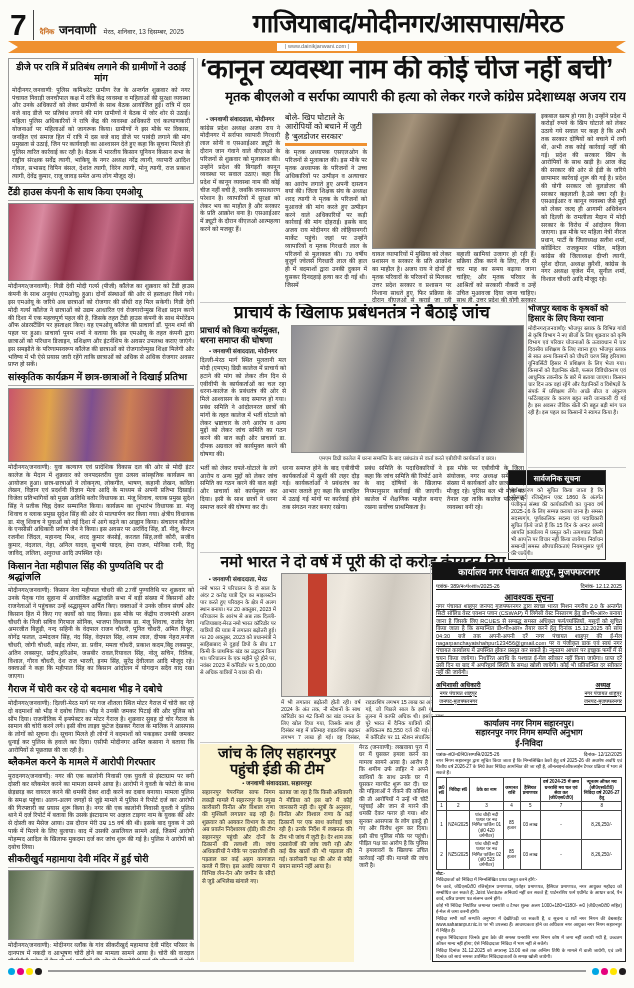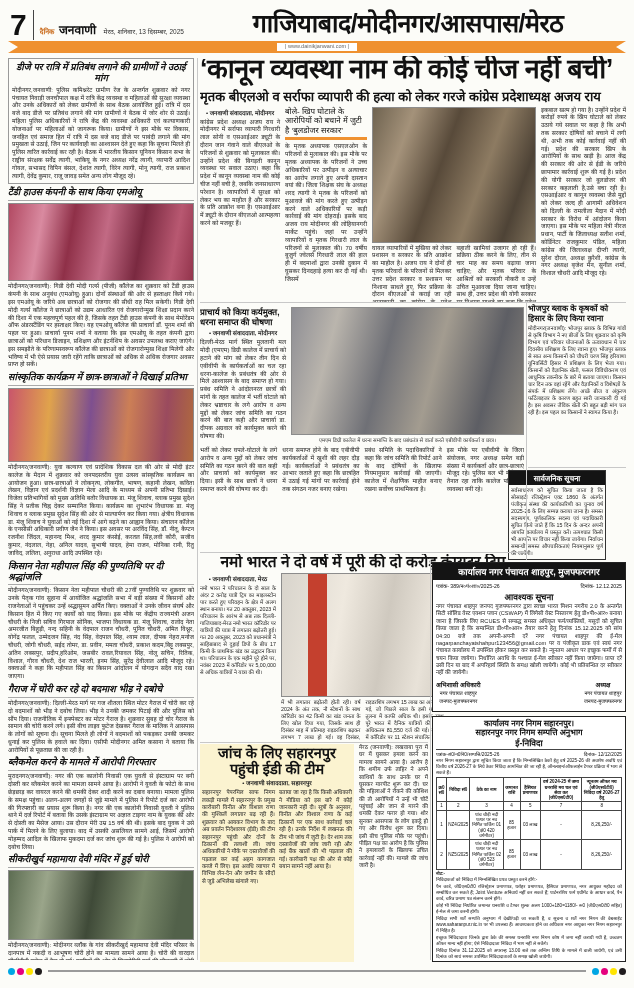--- a/index.html
+++ b/index.html
@@ -21,29 +21,29 @@
   .ribbon .site{background:#fff;color:#666;font-size:5.5px;padding:1px 8px;line-height:1;}
   
   .body-sm{font-size:6px;line-height:1.3;text-align:justify;color:#1c1c1c;}
   .body-xs{font-size:5.3px;line-height:1.32;text-align:justify;color:#1c1c1c;}
   .byline{font-size:6px;font-weight:bold;text-align:center;color:#222;margin:2px 0;}
   .photo{width:100%;border:1px solid #8c8c8c;box-sizing:border-box;}
   .caption{font-size:5.3px;color:#333;text-align:center;margin-top:1px;}
   
   .leftcol{left:8px;top:58px;width:186px;height:902px;overflow:hidden;}
   .djbox{border:1px solid #9a9a9a;padding:3px;}
-  .lh{font-size:9.5px;font-weight:bold;line-height:1.15;padding:3px 0 2px;border-bottom:1px solid #aaa;margin-bottom:2px;font-style:italic;}
+  .lh{font-size:9.5px;font-weight:bold;line-height:1.15;padding:3px 0 2px;border-bottom:1px solid #aaa;margin-bottom:2px;}
   .lh.first{border-top:none;padding-top:0;}
   .ph-mou{height:78px;background:linear-gradient(100deg,#b24a63,#d98aa0 18%,#8f3048 34%,#c26a84 52%,#7a2940 70%,#b85871 88%,#93344c);}
   .ph-cult{height:74px;background:linear-gradient(95deg,#c9566b,#e0a34c 22%,#7e4f8f 44%,#cc7f56 64%,#9a4a5e 84%,#b06a3e);}
   .ph-temple{height:70px;background:linear-gradient(100deg,#5d6d52,#9aa58a 20%,#3f4a38 45%,#7b8a6b 70%,#52614a 90%);}
   
   .main{left:200px;top:56px;width:426px;height:246px;overflow:hidden;}
   .main h1{margin:0;font-size:27px;line-height:1.02;text-align:left;letter-spacing:-.5px;}
-  .main .sub{font-size:13px;font-weight:bold;text-align:left;margin:3px 0 2px;}
+  .main .sub{font-size:13px;font-weight:bold;text-align:right;margin:3px 0 8px;}
   .mrow{display:flex;gap:5px;margin-top:2px;}
   .mc1{width:80px;}.mc2{width:82px;}.mcmid{width:164px;}.mc5{flex:1;}
   .kicker{font-size:8px;font-weight:normal;line-height:1.2;}
   .kbar{height:3px;background:#ef9130;margin:2px 0 3px;}
   .ph-main{height:136px;background:linear-gradient(110deg,#6f6350,#a4927a 20%,#584a3a 42%,#8d7b62 64%,#4e4336 84%,#7c6e58);}
   .under{display:flex;gap:5px;margin-top:2px;}
   .under>div{flex:1;}
   
   .prin{left:200px;top:304px;width:324px;height:246px;overflow:hidden;}
   .prin h1{margin:0;font-size:17px;text-align:center;line-height:1.05;}
@@ -65,21 +65,21 @@
   .namo h1{margin:0;font-size:15.5px;text-align:center;line-height:1.05;}
   .nrow{display:flex;gap:5px;margin-top:3px;}
   .nc1{width:76px;}.ncm{flex:1;}.nc3{width:76px;}
   .ph-metro{height:124px;background:linear-gradient(90deg,transparent 16%,#c4402e 16%,#c4402e 28%,transparent 28%),
             linear-gradient(100deg,#d8d4cc,#efe9df 36%,#cfc9bf 62%,#e8e2d8 84%,#d4cec4);}
   .nunder{display:flex;gap:5px;margin-top:2px;}
   .nunder>div{flex:1;}
   
   .shah{left:432px;top:562px;width:194px;height:150px;border:1.5px solid #222;overflow:hidden;background:#fff;}
   .shah .hd{background:#141414;color:#fff;font-size:9px;font-weight:bold;text-align:center;padding:2px 1px;}
-  .shah .inner{padding:2px 3px;}
+  .shah .inner{padding:2px 3px;text-decoration:underline;}
   .refrow{display:flex;justify-content:space-between;font-size:5.2px;}
   .shah .tt{font-size:8.5px;font-weight:bold;text-align:center;margin:1px 0;}
   .signrow{display:flex;justify-content:space-between;margin-top:3px;}
   .sign{font-size:6.2px;font-weight:bold;text-align:center;}
   .sign .s2{font-size:5.2px;font-weight:normal;}
   
   .ed{left:200px;top:744px;width:228px;height:218px;overflow:hidden;display:flex;gap:5px;}
   .edl{width:150px;background:#fbf3d0;padding:2px;}
   .ed h1{margin:0;font-size:14.5px;line-height:1.08;text-align:center;}
   .edcols{display:flex;gap:4px;margin-top:2px;}
@@ -179,20 +179,21 @@
           <div class="body-sm">बहाली खामियां उजागर हो रही हैं। प्रक्रिया ठीक करने के लिए, तीन से चार माह का समय बढ़ाया जाना चाहिए; और मृतक परिवार के आश्रितों को सरकारी नौकरी व उन्हें उचित मुआवजा दिया जाना चाहिए। साथ ही, उत्तर प्रदेश की योगी सरकार पर निशाना साधते हुए कहा कि प्रदेश सरकार द्वारा व्यापारियों में आम जन की सुरक्षा के दावे खोखले हैं। कानून व्यवस्था ताश पड़ी है। व्यापारी व्यापार के प्रति पुलिस पर</div>
         </div>
       </div>
       <div class="mc5">
         <div class="body-sm">इकबाल खत्म हो गया है। उन्होंने प्रदेश में करोड़ों रुपये के खिप घोटाले को लेकर उठाये गये सवाल पर कहा है कि अभी तक सरकार दोषियों को बचाने में लगी थी, अभी तक कोई कार्रवाई नहीं की गई। प्रदेश की सरकार खिप के आरोपियों के साथ खड़ी है। आज केंद्र की सरकार की ओर से ईडी के जरिये छापामार कार्रवाई शुरू की गई है। प्रदेश की योगी सरकार जो बुलडोजर की सरकार कहलाती है,उसे बचा रही है। एसआईआर व कानून व्यवस्था जैसे मुद्दों को लेकर जल्द ही आगामी अधिवेशन को दिल्ली के रामलीला मैदान में मोदी सरकार के विरोध में आंदोलन किया जाएगा। इस मौके पर महिला नेत्री नीरज प्रधान, पार्टी के जिलाध्यक्ष सतीश शर्मा, कोर्डिनेटर राजकुमार पंडित, महिला कांग्रेस की जिलाध्यक्ष दीप्ती त्यागी, सुरेश दौरल, अध्यक्ष कुरैशी, कांग्रेस के नगर अध्यक्ष बृजेश मैन, सुनील शर्मा, विशाल चौधरी आदि मौजूद रहे।</div>
       </div>
     </div>
   </div>
 
   <div class="abs prin">
+    <h1>प्राचार्य के खिलाफ प्रबंधनतंत्र ने बैठाई जांच</h1>
     <div class="prow">
       <div class="pc1">
         <div class="psub">प्राचार्य को किया कर्यमुक्त, धरना समाप्त की घोषणा</div>
         <div class="byline">• जनवाणी संवाददाता, मोदीनगर</div>
         <div class="body-sm">दिल्ली-मेरठ मार्ग स्थित मुलतानी मल मोदी (एमएम) डिग्री कालेज में प्राचार्य को हटाने की मांग को लेकर तीन दिन से एबीवीपी के कार्यकर्ताओं का चल रहा धरना-कालेज के प्रबंधतंत्र की ओर से मिले आश्वासन के बाद समाप्त हो गया। प्रबंध समिति ने आंदोलनरत छात्रों की मांगों के तहत कालेज में भर्ती घोटाले को लेकर भ्रष्टाचार के लगे आरोप व अन्य मुद्दों को लेकर जांच समिति का गठन करने की बात कही और प्राचार्या डा. दीपक अग्रवाल को कार्यमुक्त करने की घोषणा की।</div>
       </div>
       <div class="pmid">
         <div class="photo ph-crowd"></div>
         <div class="caption">एमएम डिग्री कालेज में धरना समाप्ति के बाद प्रबंधतंत्र से वार्ता करते एबीवीपी कार्यकर्ता व छात्र।</div>
       </div>

